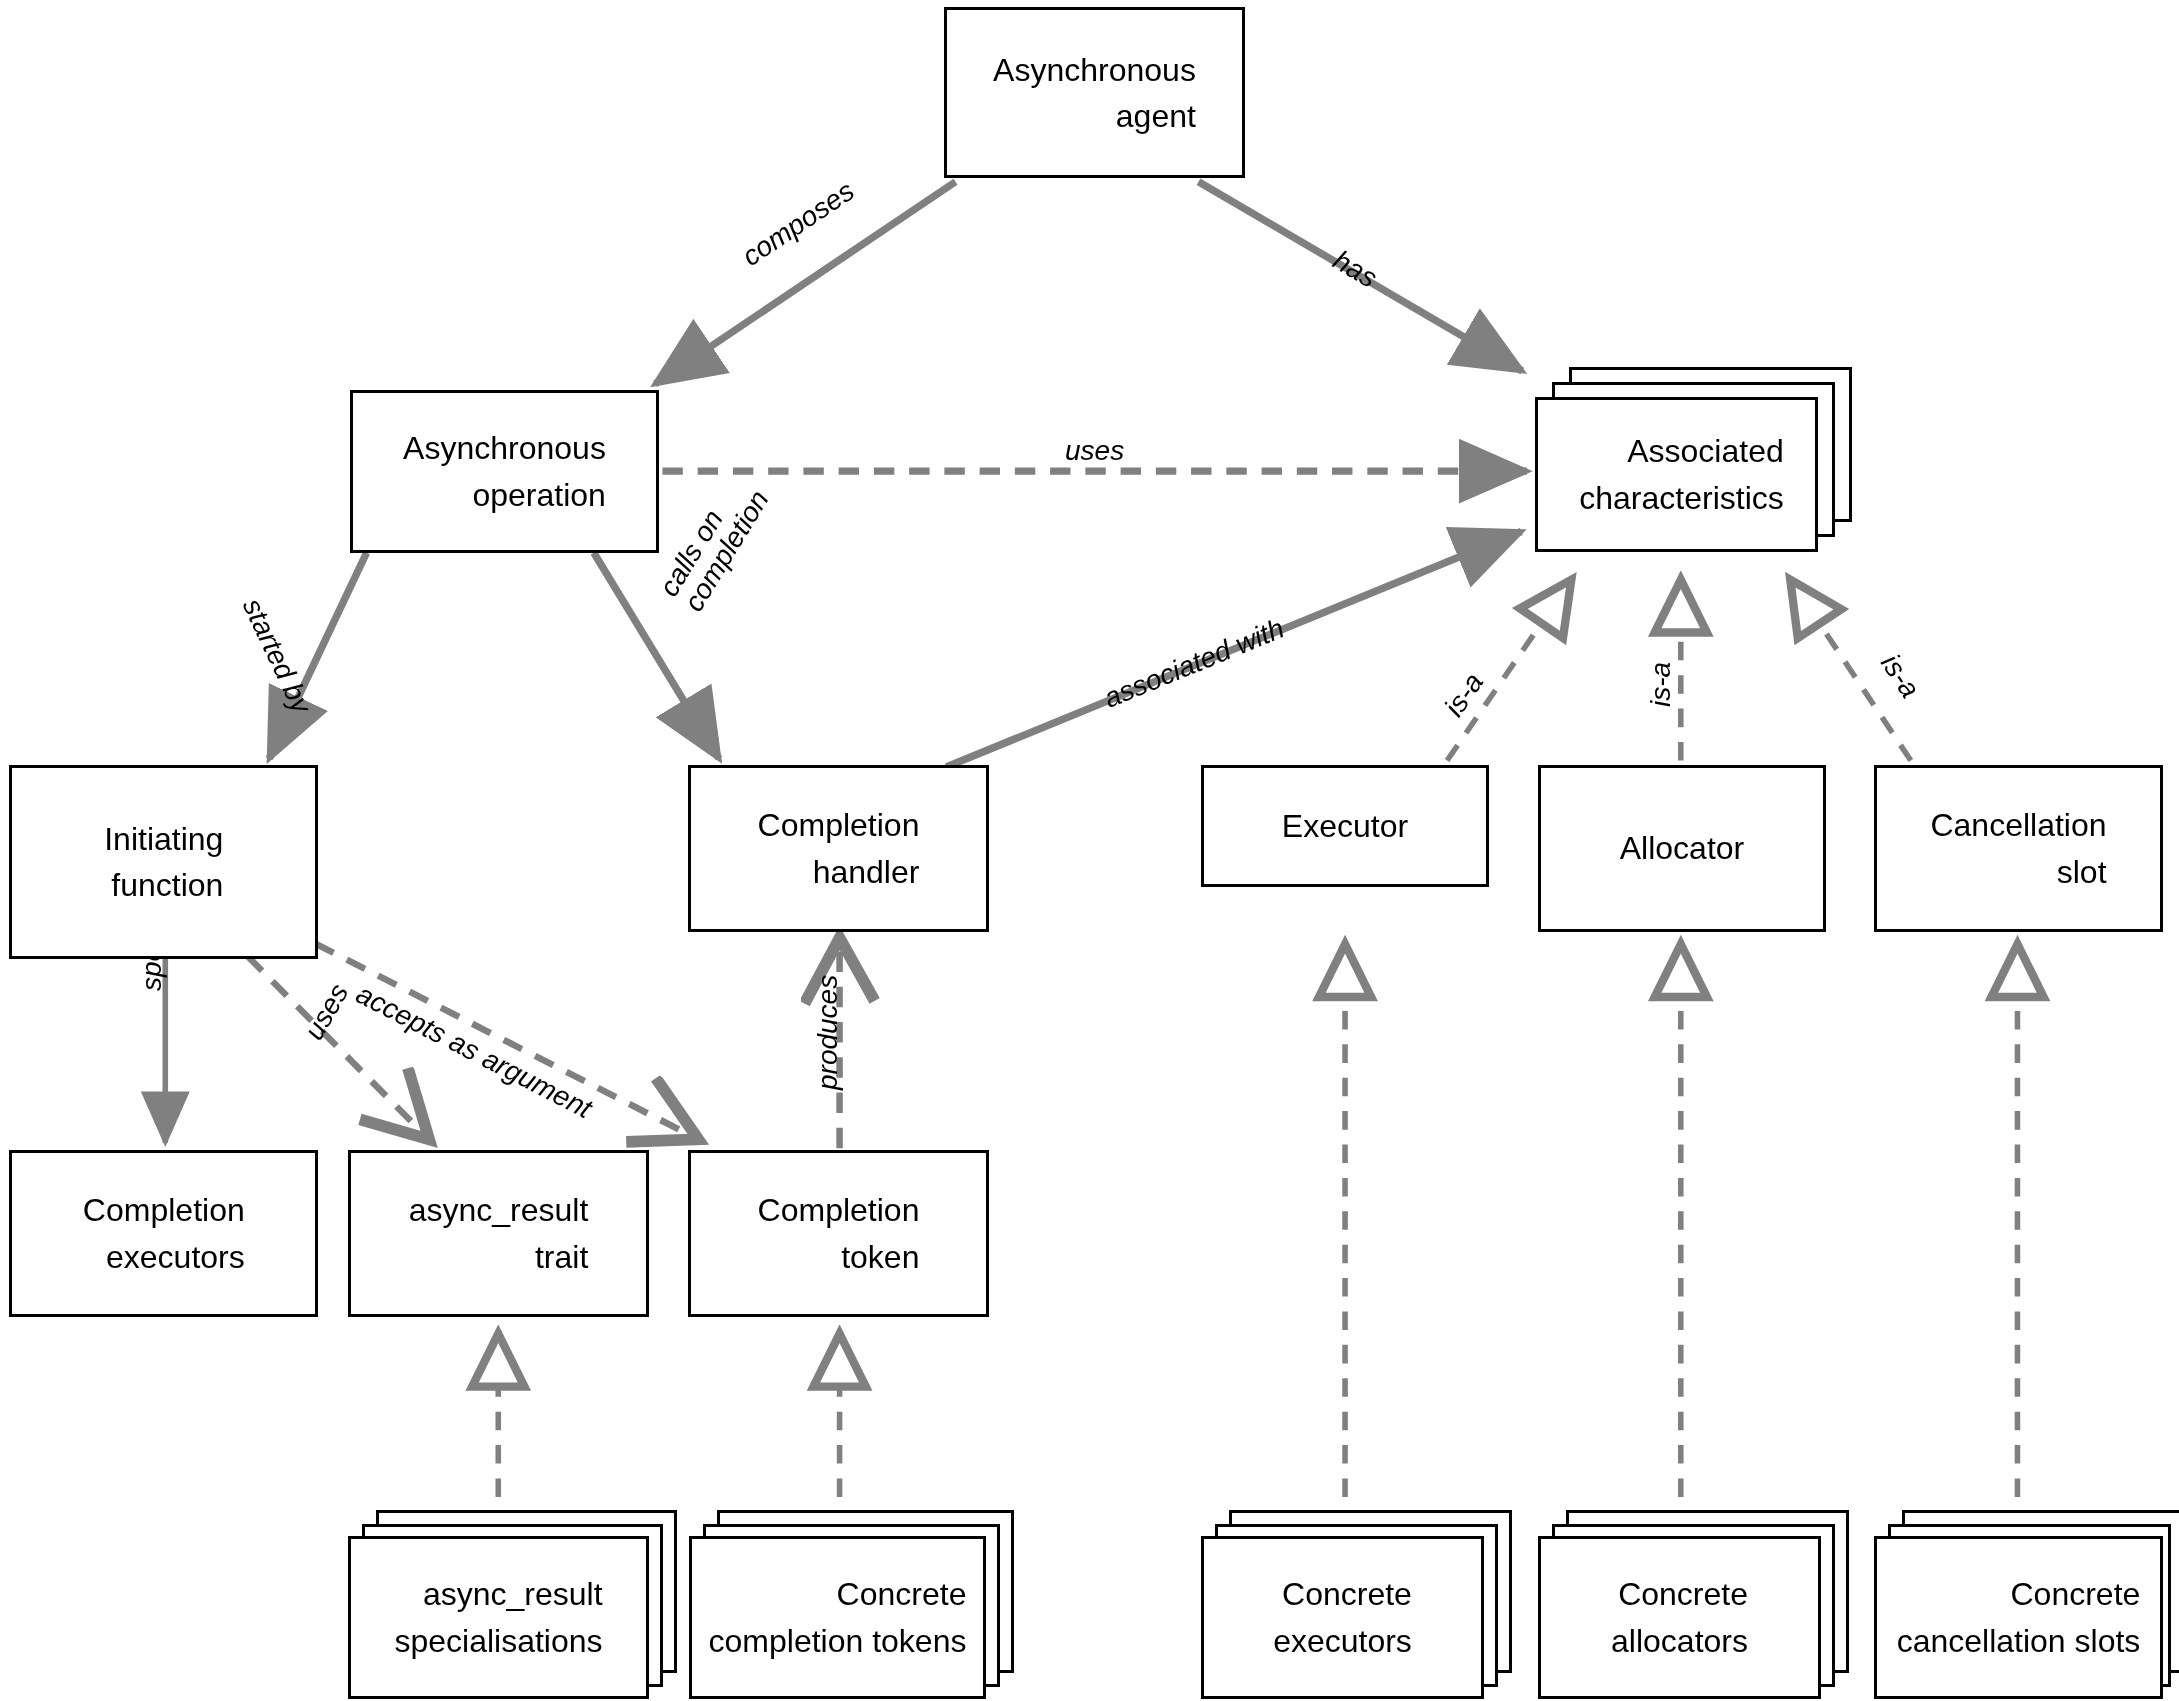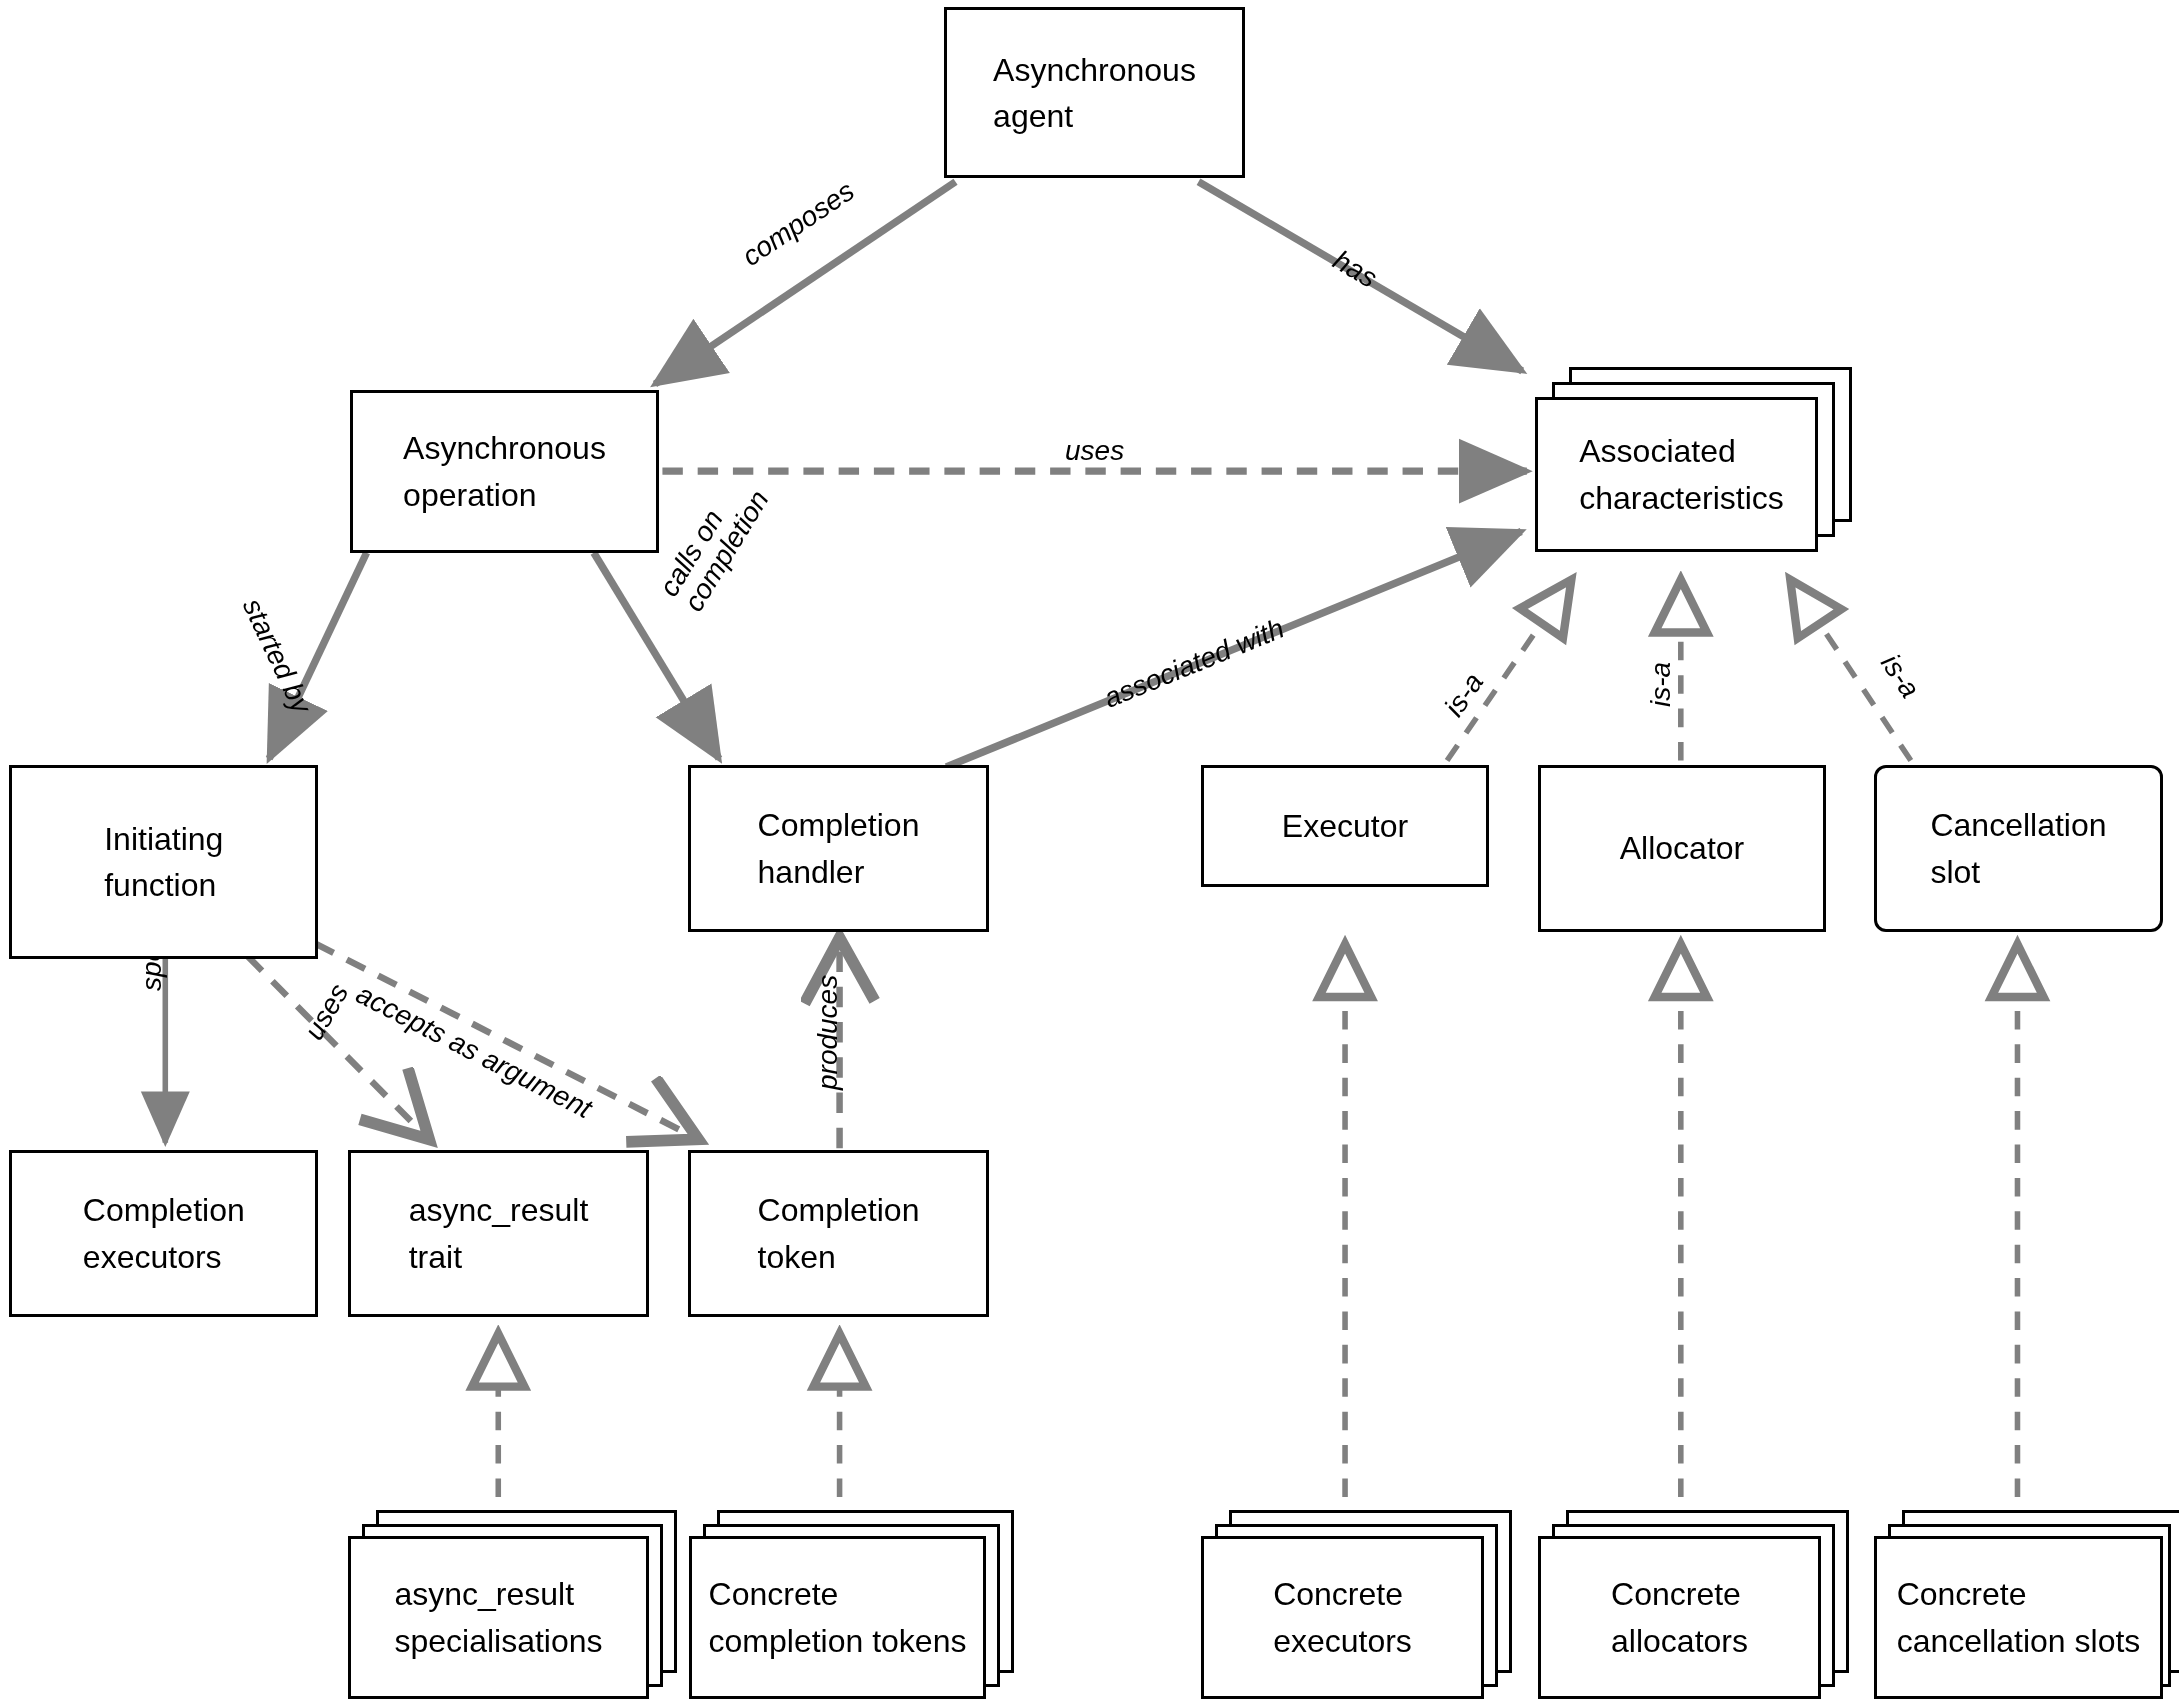--- a/index.html
+++ b/index.html
@@ -19,21 +19,21 @@
   }
   .edge-label.two-line{line-height:1.05;}
   .node{
     position:absolute;
     box-sizing:border-box;
     background:#ffffff;
     border:3.7px solid #000000;
     display:flex;
     align-items:center;
     justify-content:center;
-    text-align:left;
+    text-align:right;
     font-size:32px;
     color:#000;
     z-index:5;
   }
   .node .lbl{display:block;line-height:1.45;}
   .stack-sheet{
     position:absolute;
     box-sizing:border-box;
     background:#ffffff;
     border:3.7px solid #000000;
@@ -182,21 +182,21 @@
       <span>Executor</span>
     </span>
   </div>
 
   <div class="node" style="left:1538px; top:765px; width:288px; height:167px;">
     <span class="lbl">
       <span>Allocator</span>
     </span>
   </div>
 
-  <div class="node" style="left:1874px; top:765px; width:289px; height:167px;border-radius:12px;">
+  <div class="node" style="left:1874px; top:765px; width:289px; height:167px;">
     <span class="lbl">
       <span>Cancellation</span><br>
       <span>slot</span>
     </span>
   </div>
 
   <div class="node" style="left:9.3px; top:1150px; width:309px; height:167px;">
     <span class="lbl">
       <span>Completion</span><br>
       <span>executors</span>

